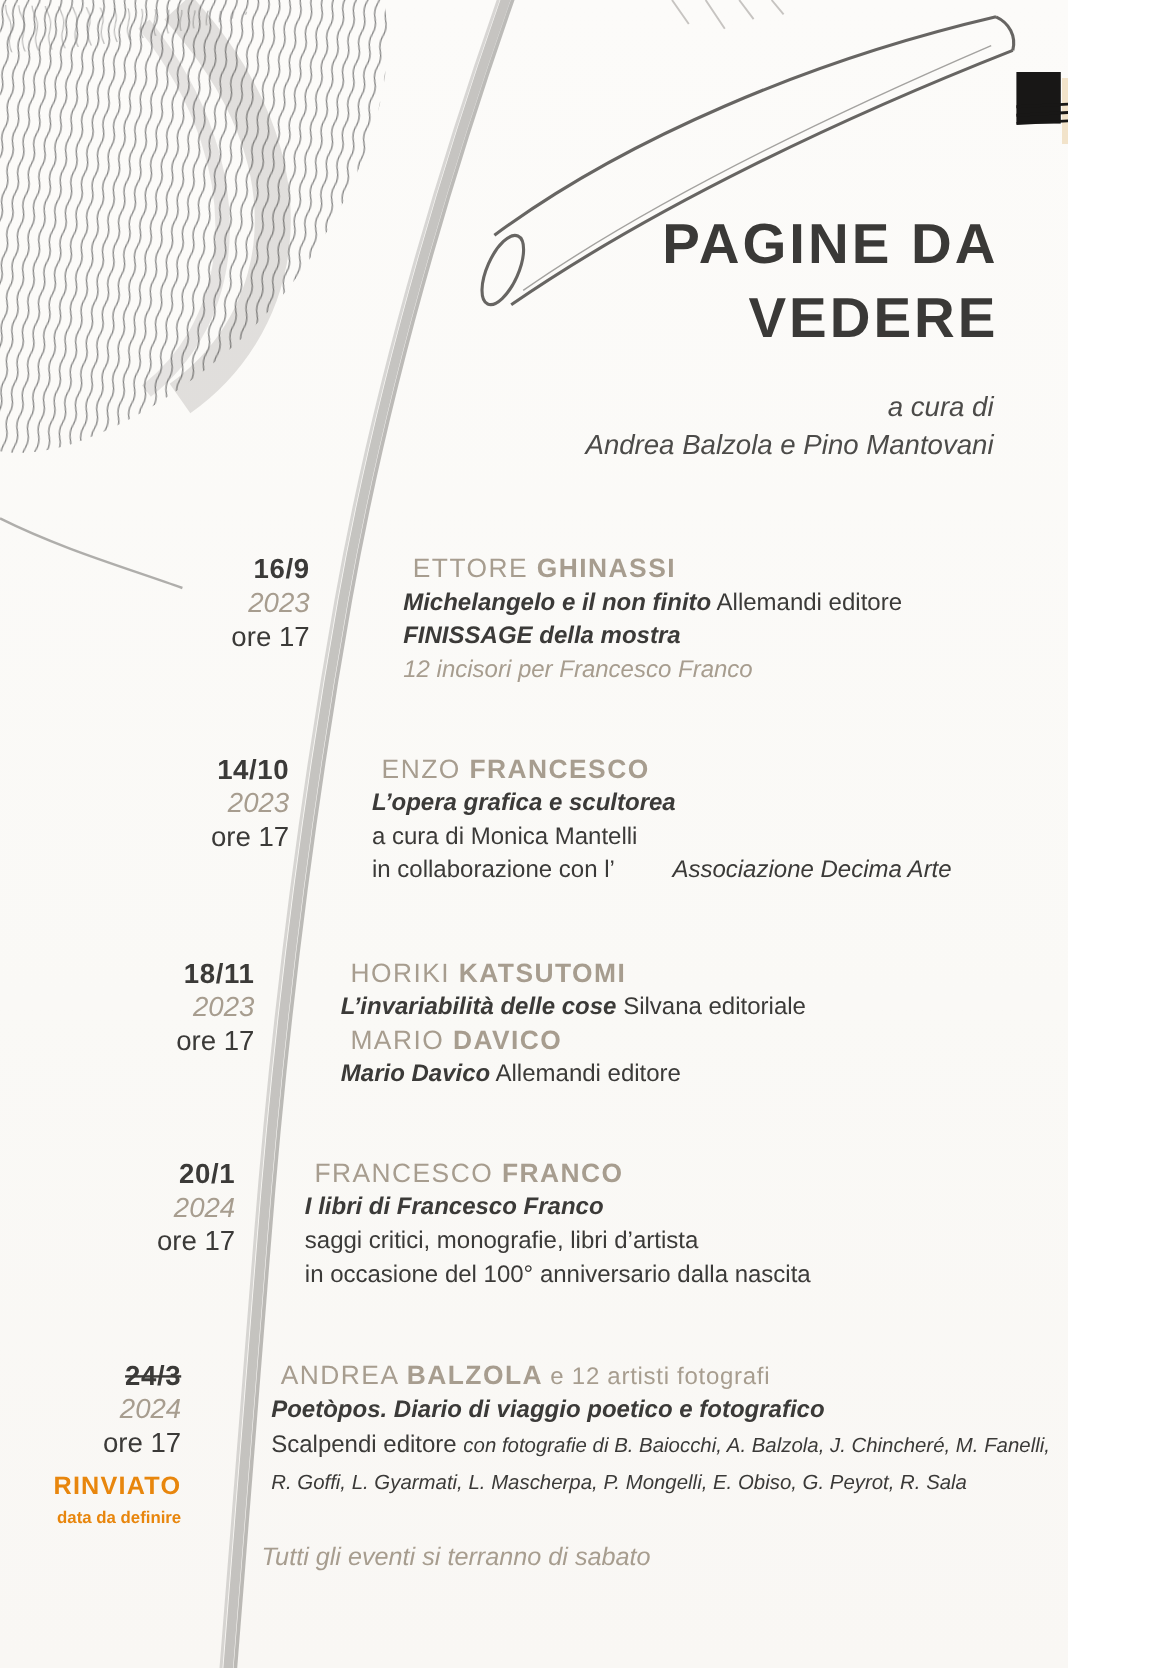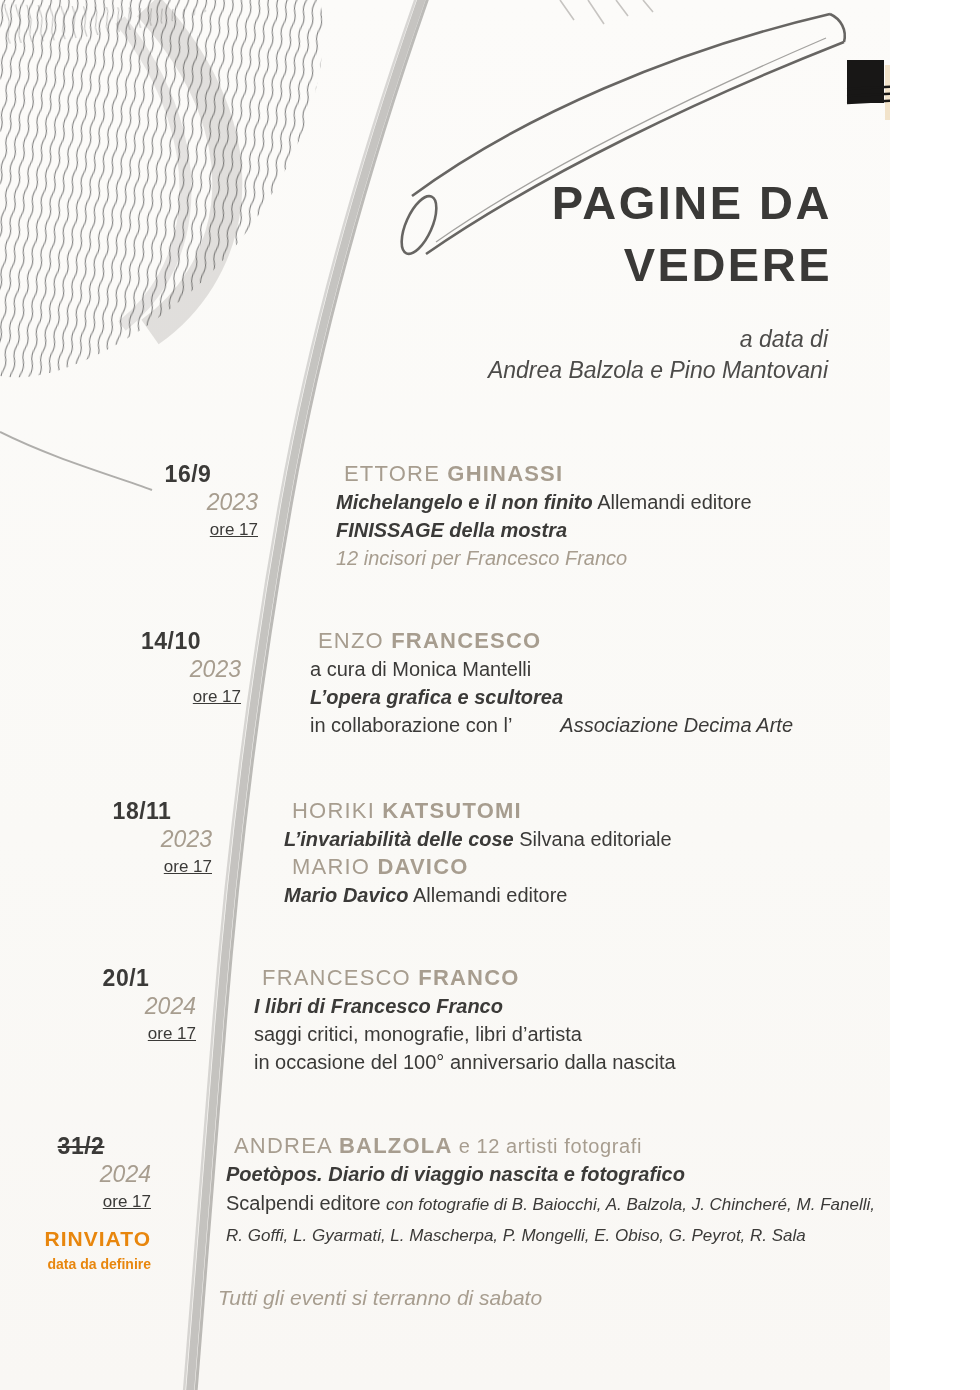--- a/index.html
+++ b/index.html
@@ -27,23 +27,23 @@
   .e1 .date-col{left:118px} .e2 .date-col{left:101px} .e3 .date-col{left:72px}
   .e4 .date-col{left:56px}  .e5 .date-col{left:11px}
 
   .content { position:absolute; top:0; }
   .e1 .content{left:336px;width:560px}
   .e2 .content{left:310px;width:580px}
   .e3 .content{left:284px;width:600px}
   .e4 .content{left:254px;width:620px}
   .e5 .content{left:226px;width:660px}
 
-  .day  { font-size:23px; font-weight:700; line-height:28px; color:#3b3a38; letter-spacing:.5px;text-align:center; }
+  .day  { font-size:23px; font-weight:700; line-height:28px; color:#3b3a38; letter-spacing:.5px; }
   .year { font-size:23px; font-style:italic; line-height:28px; color:#a79d8f; }
-  .time { font-size:17px; line-height:28px; color:#3b3a38;text-decoration:underline; }
+  .time { font-size:23px; line-height:28px; color:#3b3a38; }
   .struck { text-decoration:line-through; text-decoration-thickness:2px; }
 
   .status      { margin-top:11px; font-size:21px; font-weight:700; letter-spacing:1px;
                  color:#e8860d; line-height:24px; }
   .status-note { margin-top:4px; font-size:14px; font-weight:700; color:#e8860d; line-height:18px; }
 
   .artist { font-size:22px; line-height:28px; color:#a79d8f; letter-spacing:1.2px;
             padding-left:8px; white-space:nowrap; }
   .artist .last { font-weight:700; }
   .artist .suffix { font-size:20px; letter-spacing:.6px; }
@@ -110,21 +110,21 @@
       <path d="M2,45 L78,41"></path>
     </g>
   </svg>
 
   <header class="title-block">
     <div>PAGINE DA</div>
     <div>VEDERE</div>
   </header>
 
   <div class="curators">
-    <div>a data di</div>
+    <div>a cura di</div>
     <div>Andrea Balzola e Pino Mantovani</div>
   </div>
 
   <section class="event e1">
     <div class="date-col">
       <div class="day">16/9</div>
       <div class="year">2023</div>
       <div class="time">ore 17</div>
     </div>
     <div class="content">
@@ -136,22 +136,22 @@
   </section>
 
   <section class="event e2">
     <div class="date-col">
       <div class="day">14/10</div>
       <div class="year">2023</div>
       <div class="time">ore 17</div>
     </div>
     <div class="content">
       <div class="artist"><span class="first">ENZO </span><span class="last">FRANCESCO</span></div>
+      <div class="line bi">L’opera grafica e scultorea</div>
       <div class="line">a cura di Monica Mantelli</div>
-      <div class="line bi">L’opera grafica e scultorea</div>
       <div class="line"><span>in collaborazione con l’</span><span class="it">Associazione Decima Arte</span></div>
     </div>
   </section>
 
   <section class="event e3">
     <div class="date-col">
       <div class="day">18/11</div>
       <div class="year">2023</div>
       <div class="time">ore 17</div>
     </div>
@@ -172,28 +172,28 @@
     <div class="content">
       <div class="artist"><span class="first">FRANCESCO </span><span class="last">FRANCO</span></div>
       <div class="line bi">I libri di Francesco Franco</div>
       <div class="line">saggi critici, monografie, libri d’artista</div>
       <div class="line">in occasione del 100° anniversario dalla nascita</div>
     </div>
   </section>
 
   <section class="event e5">
     <div class="date-col">
-      <div class="day struck">31/2</div>
+      <div class="day struck">24/3</div>
       <div class="year">2024</div>
       <div class="time">ore 17</div>
       <div class="status">RINVIATO</div>
       <div class="status-note">data da definire</div>
     </div>
     <div class="content">
       <div class="artist"><span class="first">ANDREA </span><span class="last">BALZOLA</span><span class="suffix"> e 12 artisti fotografi</span></div>
-      <div class="line bi">Poetòpos. Diario di viaggio nascita e fotografico</div>
+      <div class="line bi">Poetòpos. Diario di viaggio poetico e fotografico</div>
       <div class="line credits-line"><span class="pub">Scalpendi editore </span><span class="credits">con fotografie di B. Baiocchi, A. Balzola, J. Chincheré,  M. Fanelli, R. Goffi, L. Gyarmati, L. Mascherpa, P. Mongelli, E. Obiso, G. Peyrot, R. Sala</span></div>
     </div>
   </section>
 
   <div class="footer">Tutti gli eventi si terranno di sabato</div>
 
 </div>
 
 </body></html>

